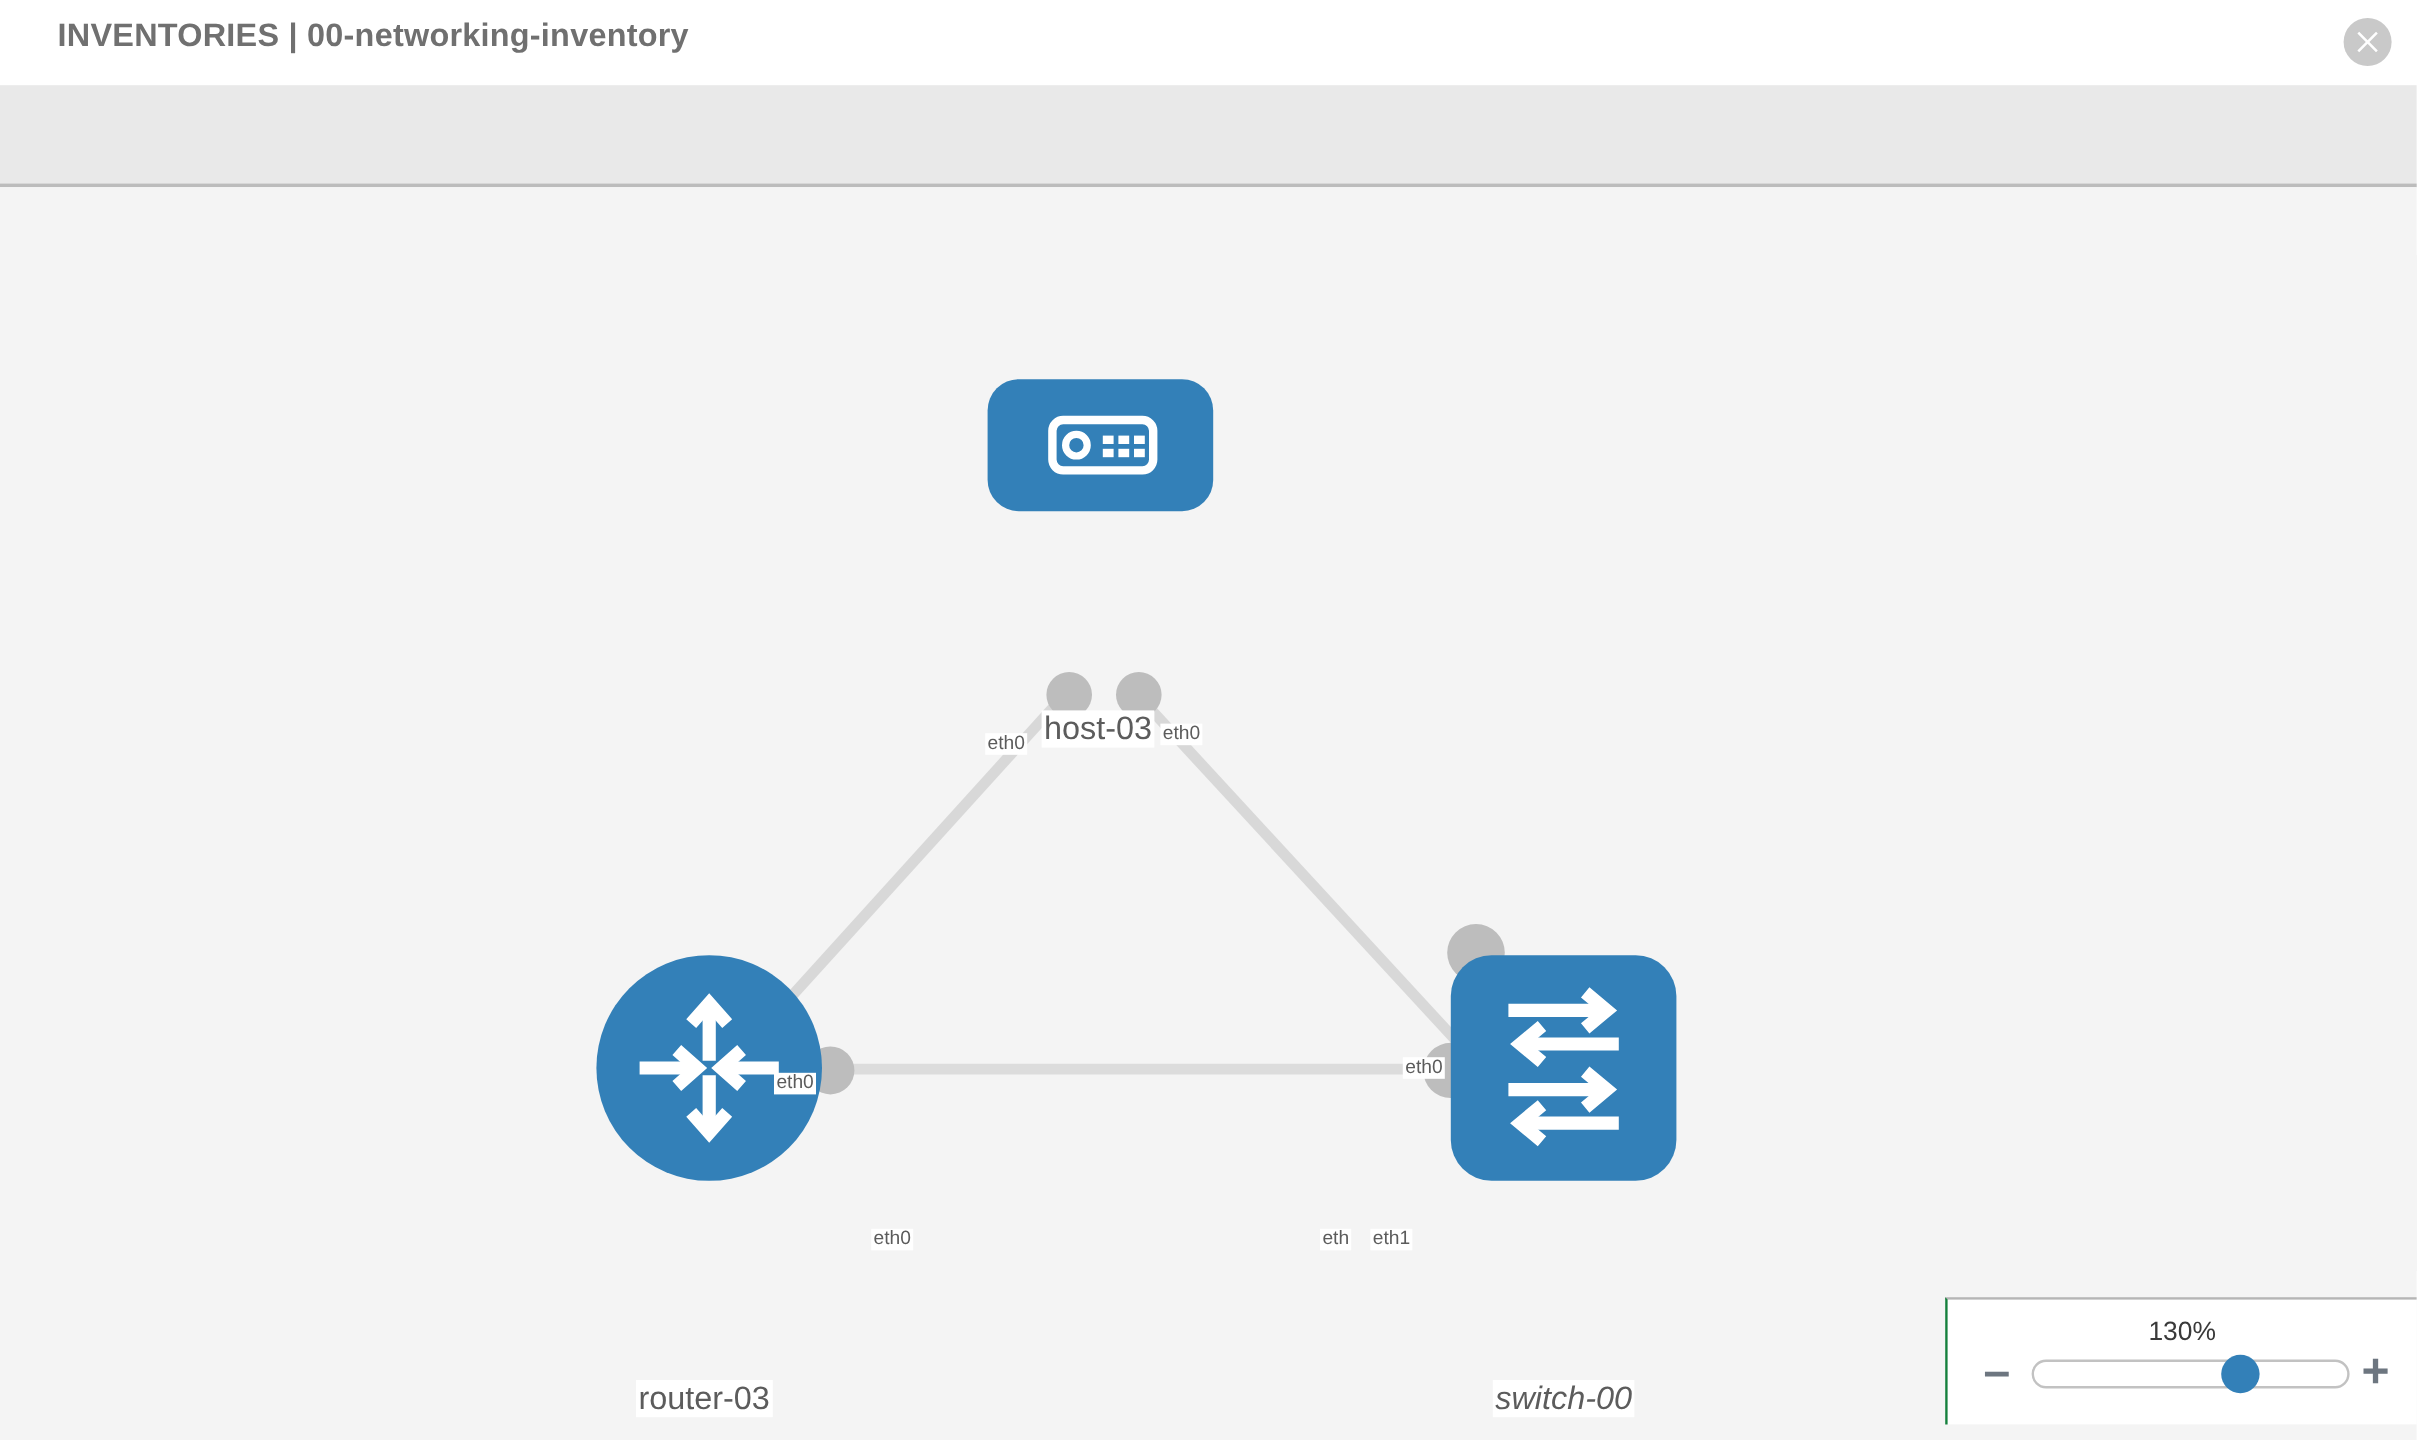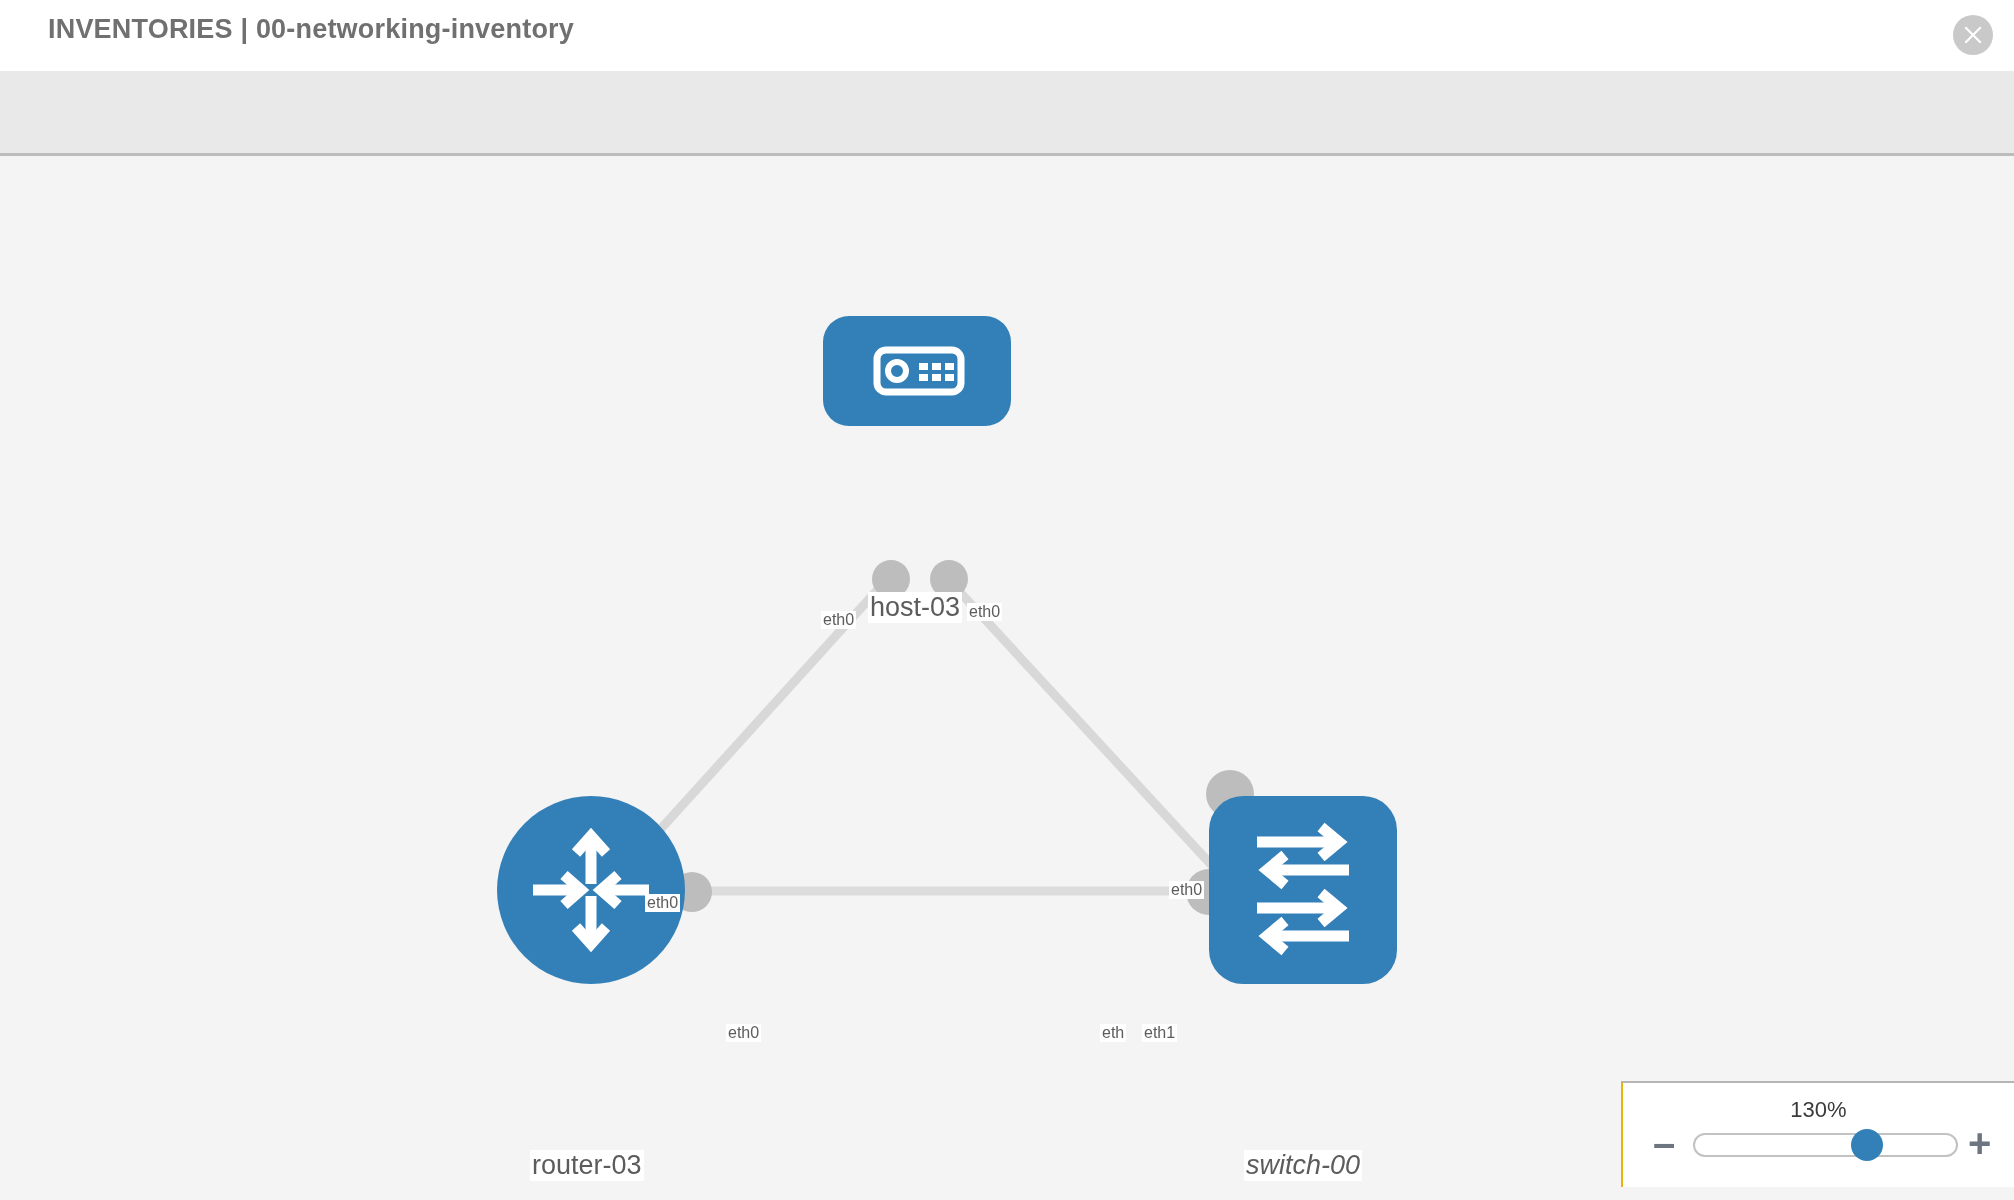--- a/index.html
+++ b/index.html
@@ -97,21 +97,21 @@
     background: #bdbdbd;
     border-radius: 50%;
   }
 
   
   .zoom-panel {
     position: absolute; left: 1621px; top: 1081px;
     width: 393px; height: 106px;
     background: #ffffff;
     border-top: 2px solid #b5b5b5;
-    border-left: 2px solid #eab308;
+    border-left: 2px solid #15803d;
   }
   .zoom-pct {
     position: absolute; left: 0; right: 0; top: 14px;
     text-align: center;
     font-size: 22px; color: #3a3a3a;
   }
   .zoom-minus, .zoom-plus {
     position: absolute; top: 46px;
     color: #6d7680; font-size: 40px; font-weight: bold;
     line-height: 28px; cursor: pointer; user-select: none;

